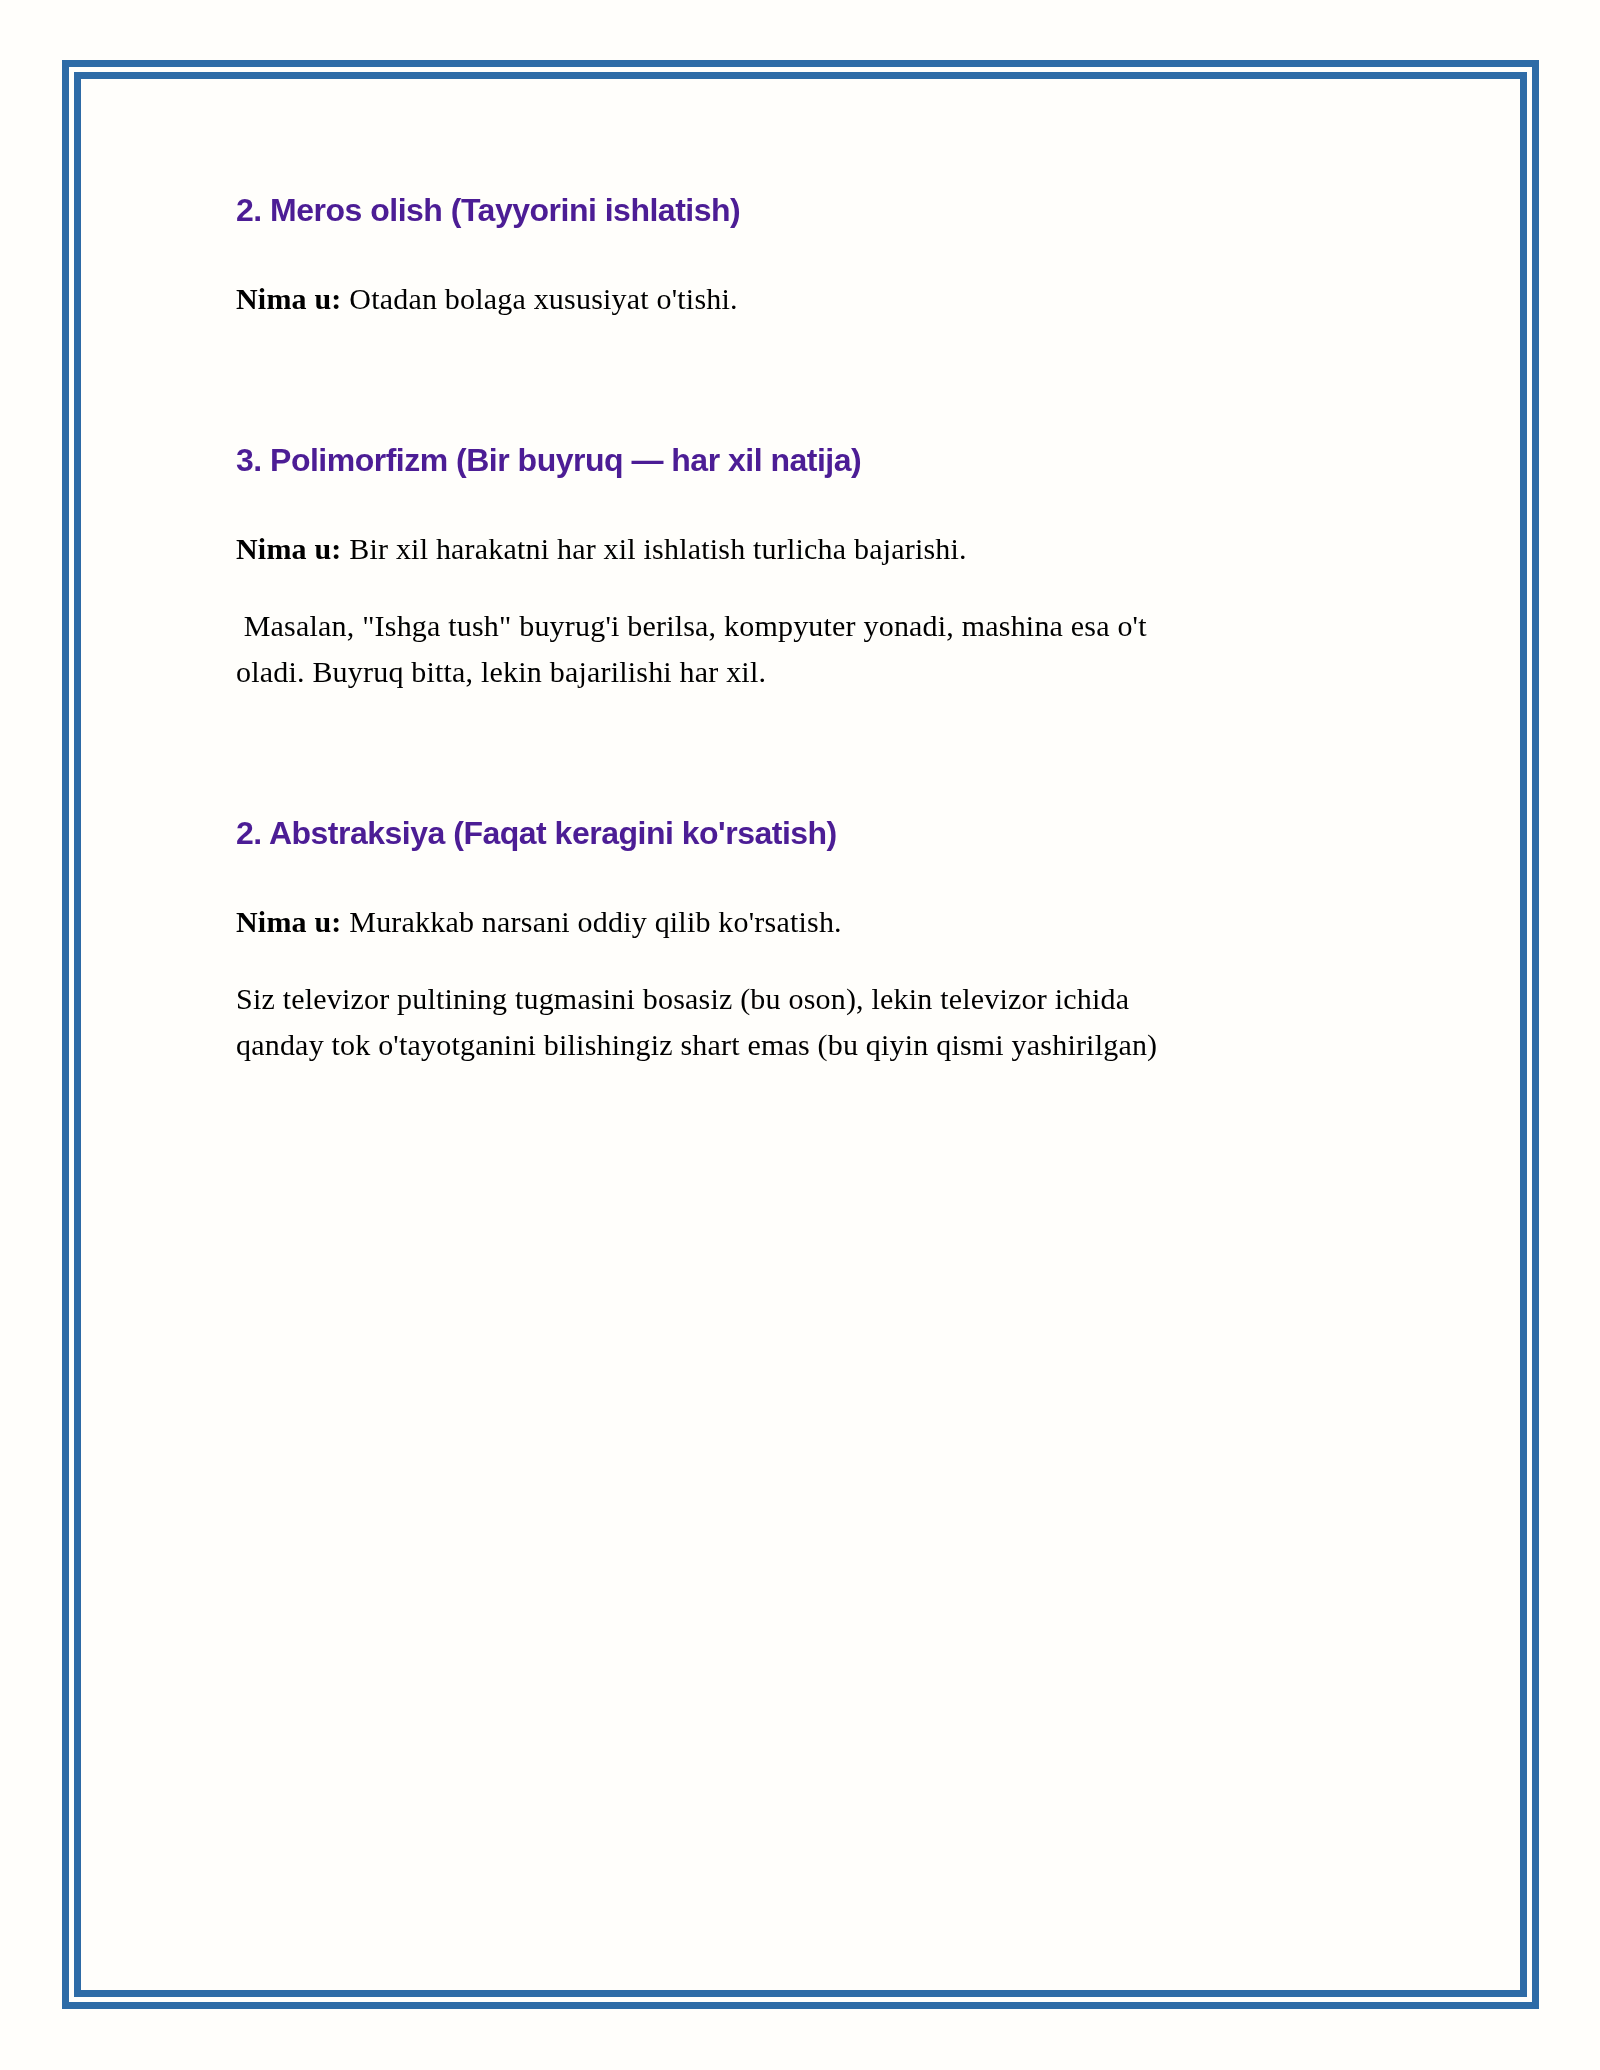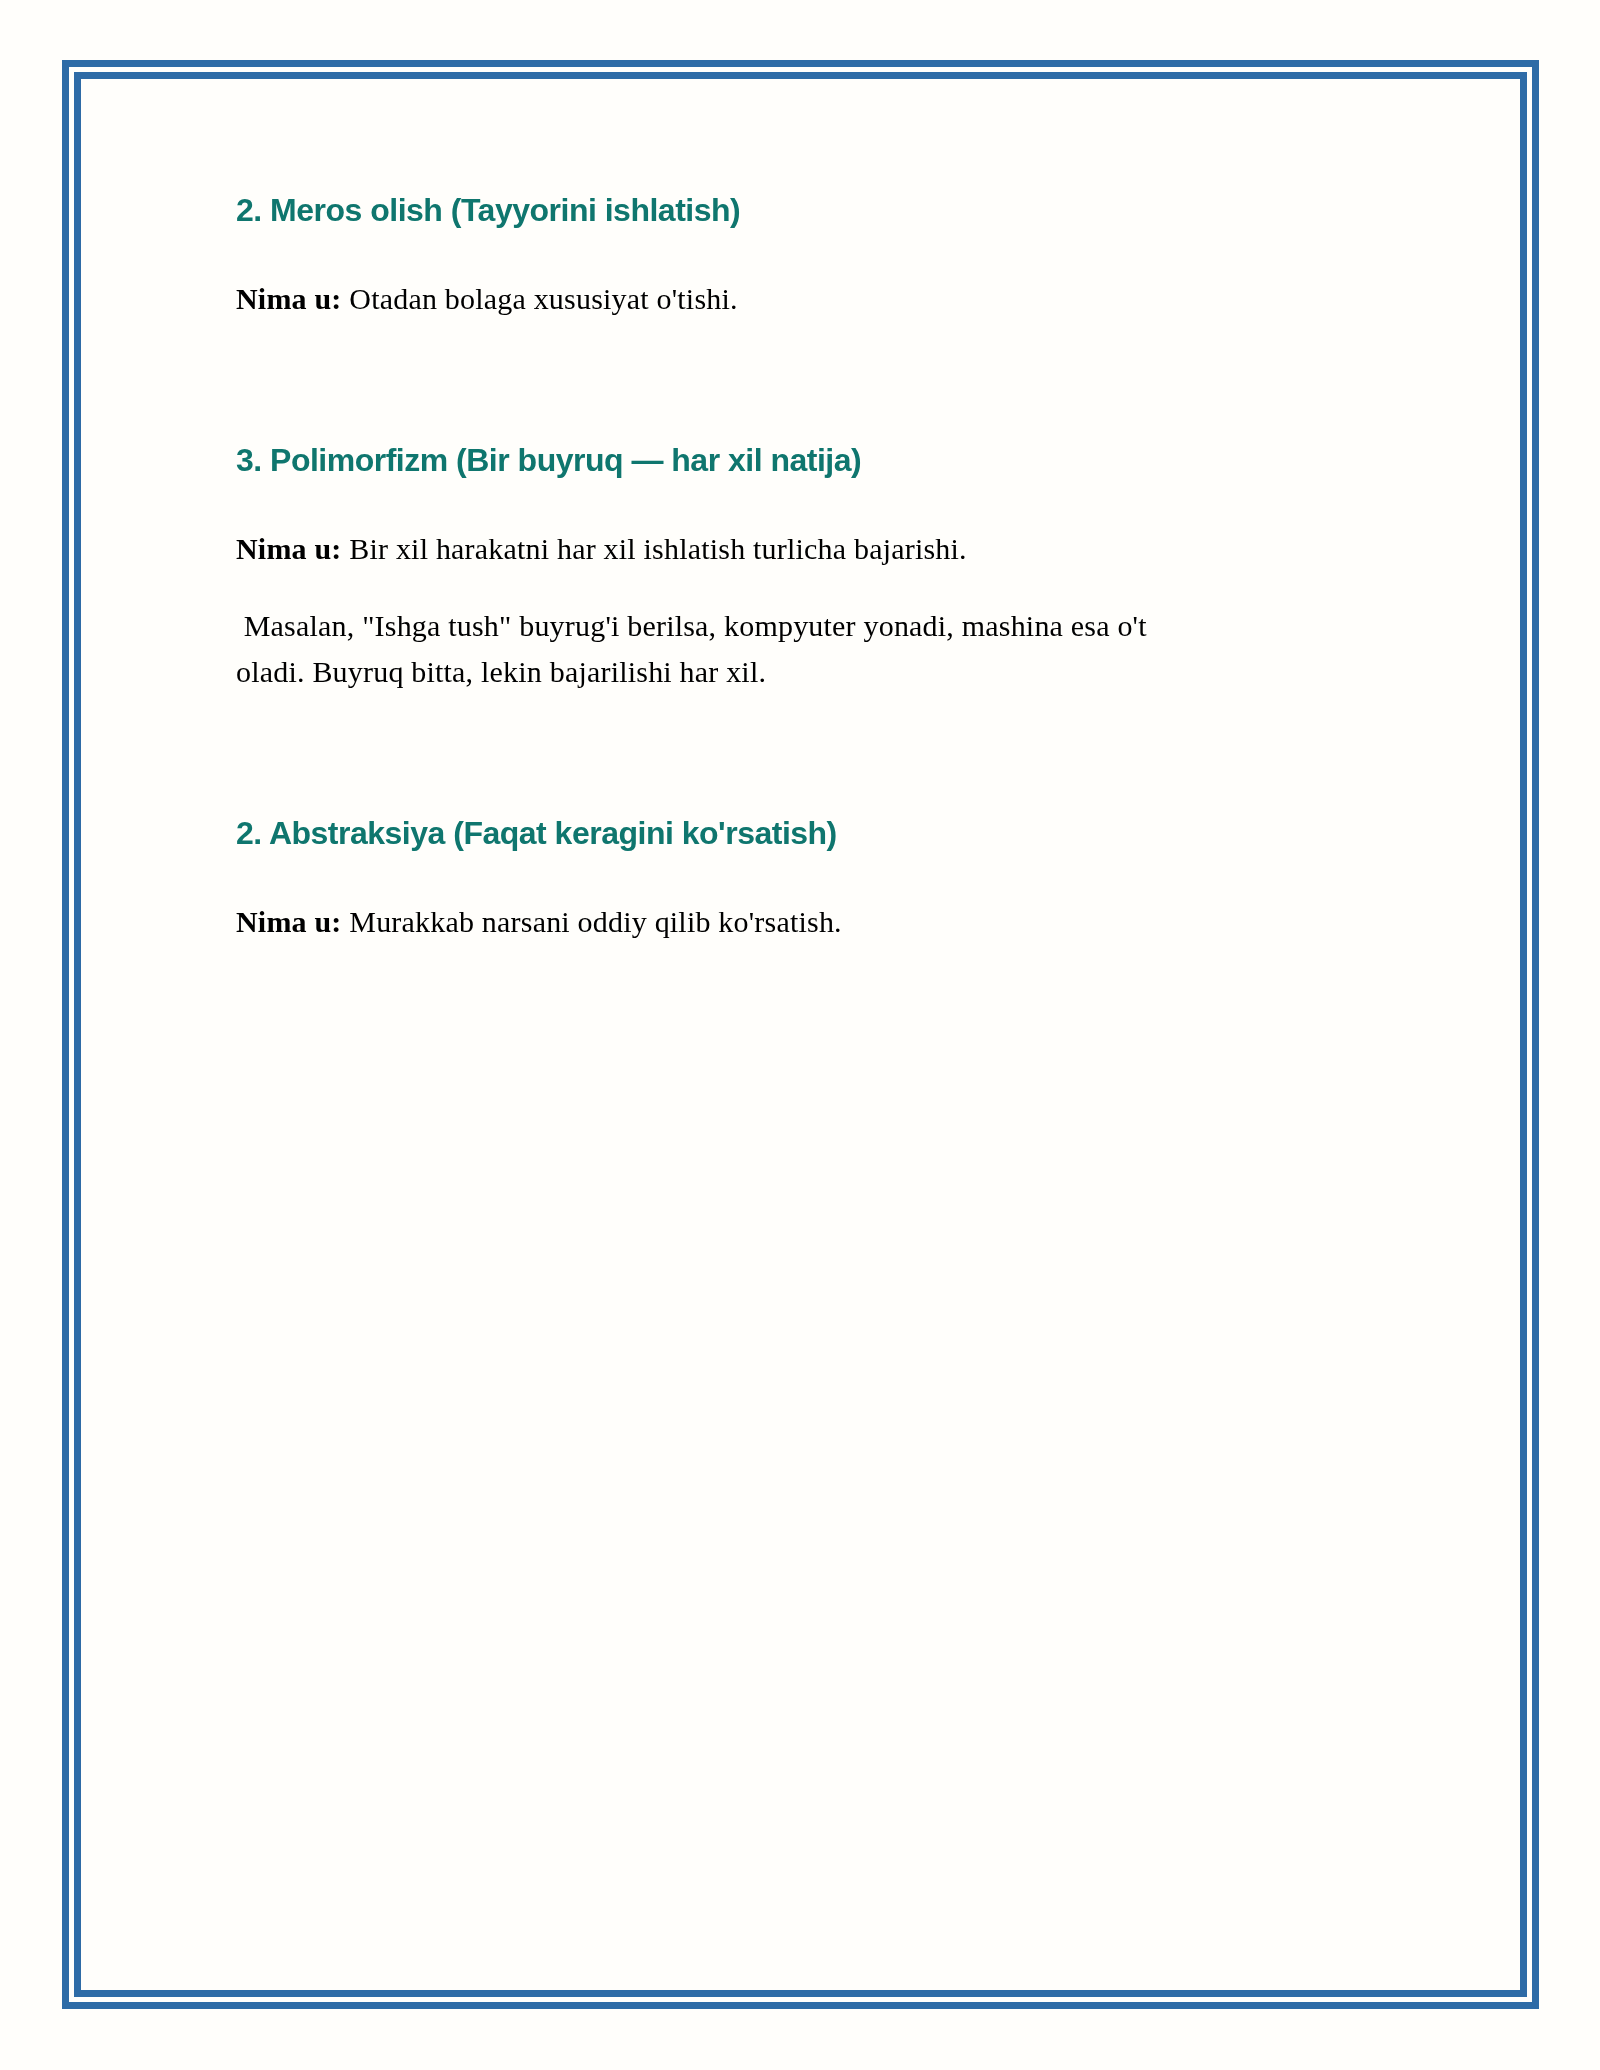--- a/index.html
+++ b/index.html
@@ -31,21 +31,21 @@
     position: absolute;
     left: 236px; top: 190px;
     width: 1118px;
   }
   .section-heading {
     font-family: "Liberation Sans", sans-serif;
     font-weight: bold;
     font-size: 32px;
     line-height: 40px;
     letter-spacing: -0.5px;
-    color: #0f766e;
+    color: #4c1d95;
     margin: 0 0 46px 0;
   }
   .body-para {
     font-size: 30px;
     line-height: 46px;
     letter-spacing: 0.2px;
     color: #000000;
     white-space: pre;
     margin: 0 0 31px 0;
   }
@@ -71,16 +71,18 @@
     <div class="section">
       <h2 class="section-heading">3. Polimorfizm (Bir buyruq — har xil natija)</h2>
       <p class="body-para"><b>Nima u:</b><span> Bir xil harakatni har xil ishlatish turlicha bajarishi.</span></p>
       <p class="body-para"><b></b><span> Masalan, "Ishga tush" buyrug'i berilsa, kompyuter yonadi, mashina esa o't
 oladi. Buyruq bitta, lekin bajarilishi har xil.</span></p>
     </div>
 
     <div class="section">
       <h2 class="section-heading">2. Abstraksiya (Faqat keragini ko'rsatish)</h2>
       <p class="body-para"><b>Nima u:</b><span> Murakkab narsani oddiy qilib ko'rsatish.</span></p>
+      <p class="body-para"><b></b><span>Siz televizor pultining tugmasini bosasiz (bu oson), lekin televizor ichida
+qanday tok o'tayotganini bilishingiz shart emas (bu qiyin qismi yashirilgan)</span></p>
     </div>
 
   </div>
 </div>
 
 </body></html>

